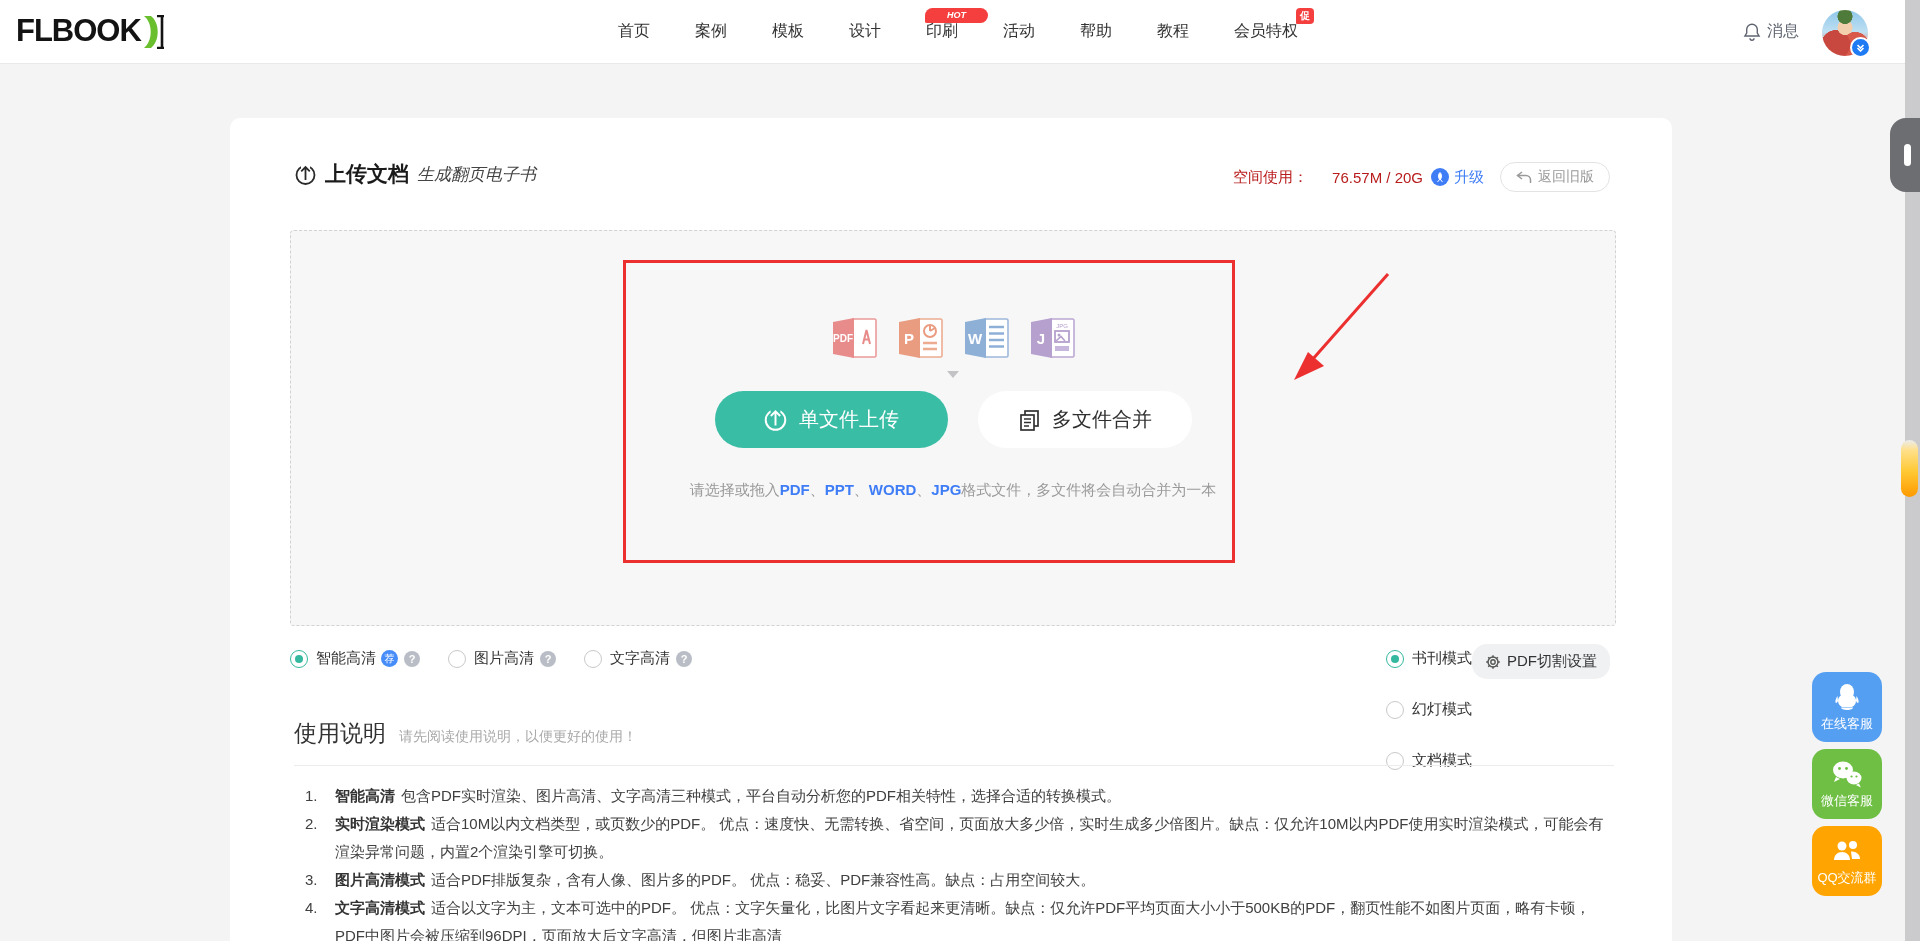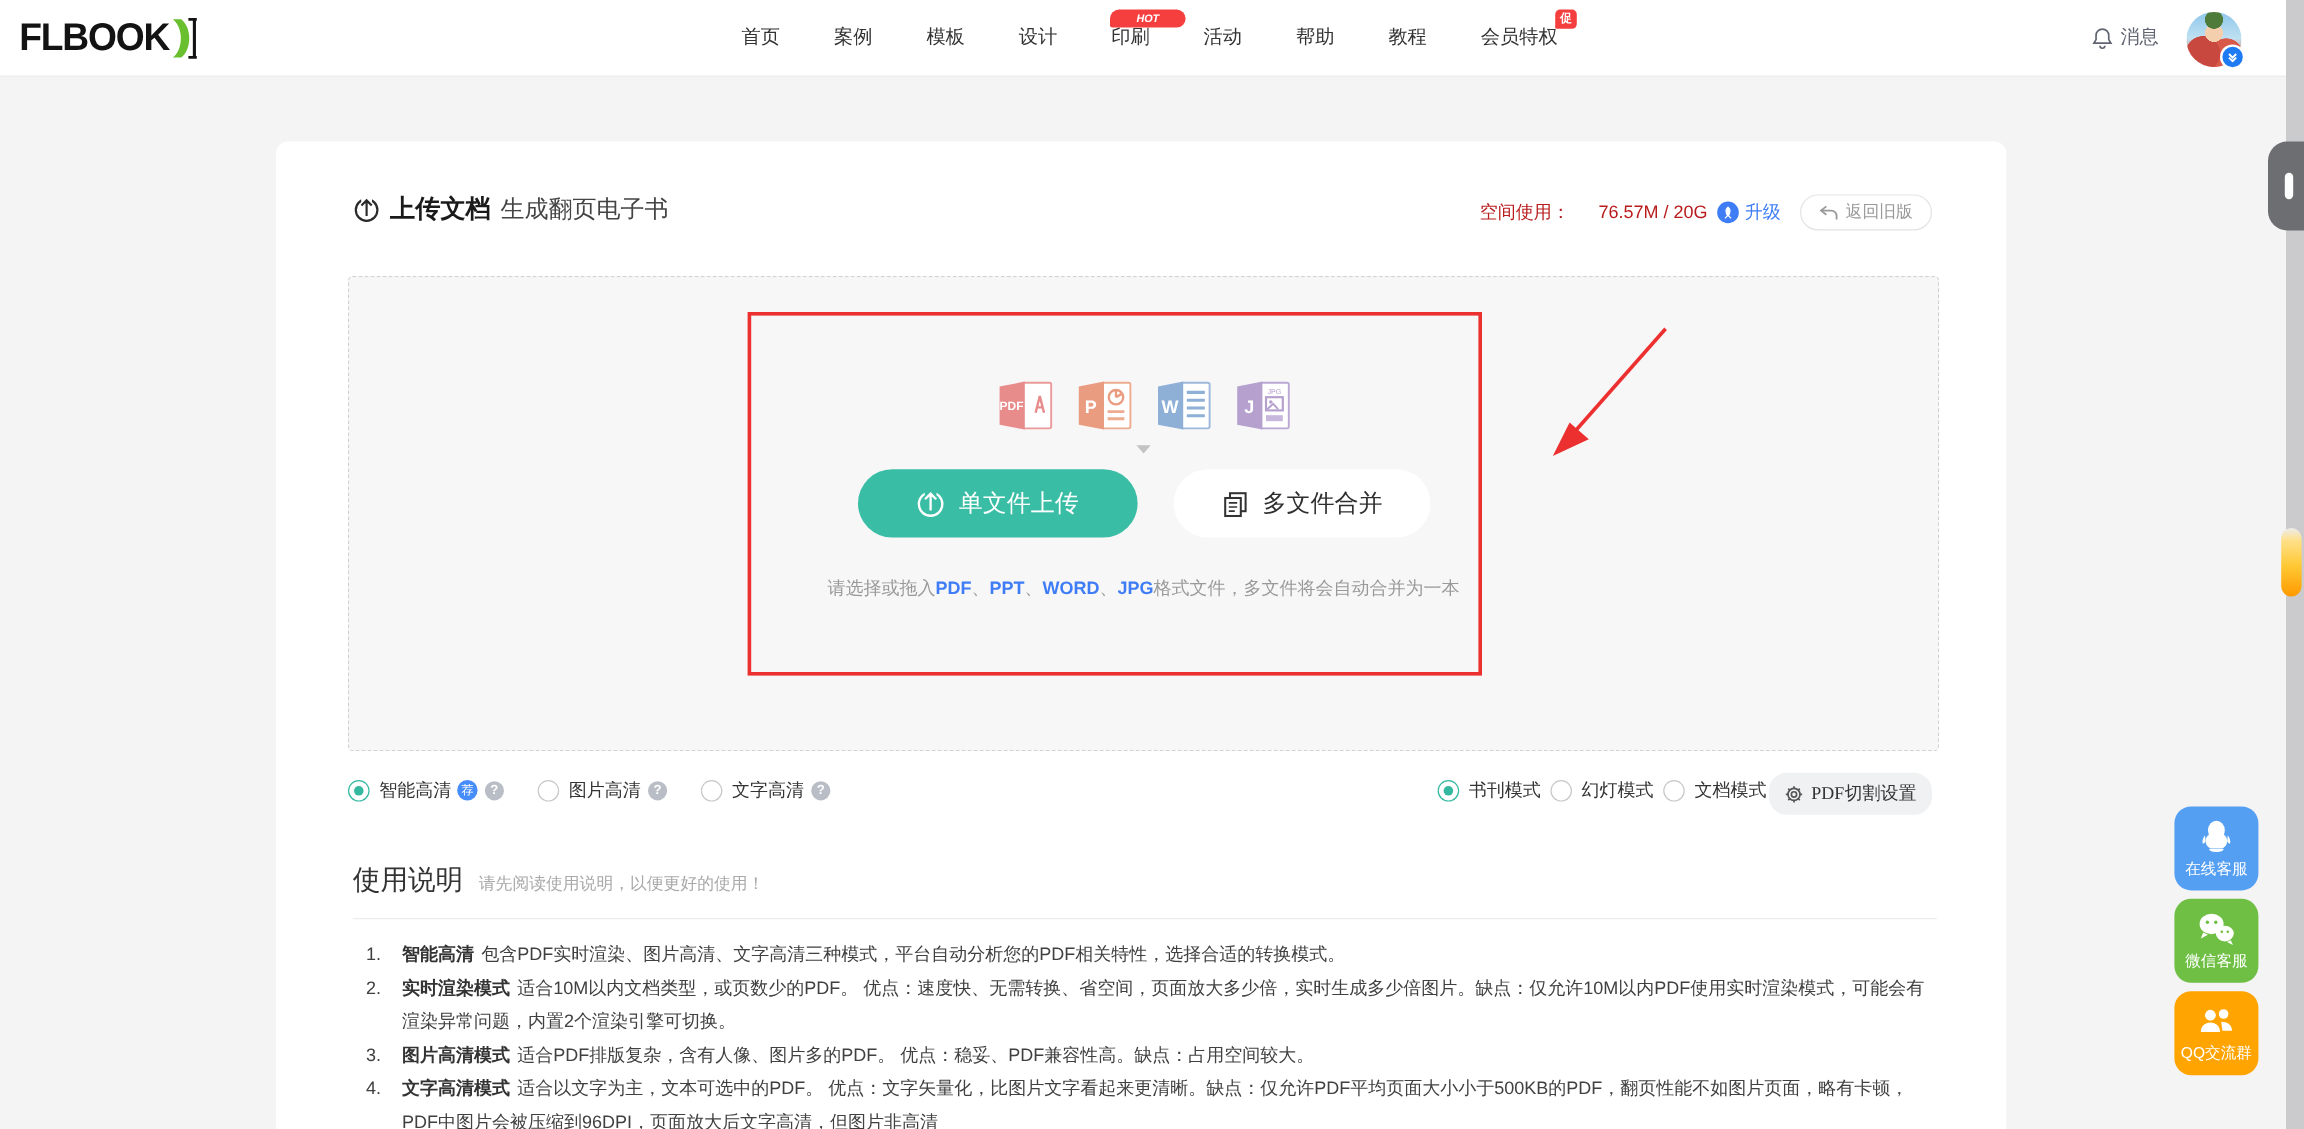--- a/index.html
+++ b/index.html
@@ -26,21 +26,21 @@
       radial-gradient(circle at 30% 75%, #c8473f 0 30%, transparent 31%),
       radial-gradient(circle at 72% 78%, #d8584a 0 28%, transparent 29%),
       linear-gradient(180deg,#8ec7ea 0%,#bfe0f2 48%,#d99886 72%,#a84a42 100%);}
   .avatar-badge{position:absolute;right:-3px;bottom:-2px;width:17px;height:17px;border-radius:50%;
     background:#1f7bf4;border:2px solid #fff;display:flex;align-items:center;justify-content:center;}
 
   
   .card{position:absolute;left:230px;top:118px;width:1442px;height:823px;background:#fff;border-radius:10px 10px 0 0;}
   .title-row{position:absolute;left:64px;top:42px;display:flex;align-items:center;gap:8px;}
   .page-title{font-size:21px;font-weight:bold;color:#1a1a1a;}
-  .page-subtitle{font-size:20px;color:#444;}
+  .page-subtitle{font-size:17px;color:#444;font-style:italic;}
   .space-row{position:absolute;right:62px;top:44px;display:flex;align-items:center;gap:8px;}
   .space-label,.space-value{font-size:15px;color:#b91c1c;margin-left:16px;}
   .upgrade-link{font-size:15px;color:#3f7df6;cursor:pointer;display:flex;align-items:center;gap:5px;}
   .rocket-circle{width:18px;height:18px;border-radius:50%;background:#3f7df6;display:inline-flex;align-items:center;justify-content:center;}
   .back-old-btn{margin-left:8px;height:30px;padding:0 15px;border:1px solid #e3e3e3;border-radius:16px;background:#fff;
     display:flex;align-items:center;gap:6px;font-size:14px;color:#999;cursor:pointer;}
 
   
   .drop-zone{position:absolute;left:60px;top:112px;width:1324px;height:394px;border:1px dashed #d2d2d4;border-radius:4px;
     background:#f7f7f8;display:flex;flex-direction:column;align-items:center;cursor:pointer;}
@@ -53,31 +53,31 @@
     display:flex;align-items:center;justify-content:center;gap:11px;cursor:pointer;font-family:inherit;}
   .hint-line{margin-top:33px;font-size:15px;color:#9a9a9a;}
   .hint-line .fmt{color:#3f7df6;font-weight:bold;}
 
   
   .anno-rect{position:absolute;left:393px;top:142px;width:606px;height:297px;border:3px solid #ec2f2f;z-index:4;pointer-events:none;}
   .anno-arrow{position:absolute;left:1040px;top:140px;z-index:4;pointer-events:none;}
 
   
   .quality-row{position:absolute;left:60px;top:531px;display:flex;align-items:center;gap:28px;}
-  .mode-row{position:absolute;right:200px;top:531px;display:flex;align-items:flex-end;gap:8px;}
+  .mode-row{position:absolute;right:200px;top:531px;display:flex;align-items:flex-end;gap:32px;flex-direction:column;}
   .radio-opt{display:flex;align-items:center;gap:8px;cursor:pointer;}
   .radio-circle{width:18px;height:18px;border-radius:50%;border:1px solid #c9c9c9;background:#fff;display:flex;align-items:center;justify-content:center;box-sizing:border-box;}
   .radio-circle.checked{border:1px solid #34b9a0;}
   .radio-circle .dot{width:8px;height:8px;border-radius:50%;background:transparent;}
   .radio-circle.checked .dot{background:#34b9a0;}
   .radio-label{font-size:15px;color:#333;}
   .rec-badge{width:17px;height:17px;border-radius:50%;background:#478df9;color:#fff;font-size:10px;display:flex;align-items:center;justify-content:center;margin-left:-3px;}
   .help-icon{width:16px;height:16px;border-radius:50%;background:#b9bec6;color:#fff;font-size:11px;font-weight:bold;display:flex;align-items:center;justify-content:center;margin-left:-2px;cursor:pointer;}
   .pdf-split-btn{position:absolute;right:62px;top:526px;height:35px;padding:0 13px;border-radius:15px;background:#eff1f3;border:none;
-    display:flex;align-items:center;gap:6px;font-size:15px;color:#333;cursor:pointer;font-family:Liberation Serif, serif;}
+    display:flex;align-items:center;gap:6px;font-size:15px;color:#333;cursor:pointer;font-family:Liberation Sans, sans-serif;}
   .gear-glyph{font-size:15px;color:#555;line-height:1;}
 
   
   .inst-head{position:absolute;left:64px;top:600px;display:flex;align-items:baseline;gap:13px;}
   .inst-title{font-size:23px;color:#333;text-align:center;}
   .inst-sub{font-size:14px;color:#a9a9a9;}
   .inst-rule{position:absolute;left:64px;right:58px;top:647px;border-top:1px solid #ececec;}
   .inst-list{position:absolute;left:75px;right:60px;top:664px;bottom:0;overflow:hidden;}
   .inst-item{display:flex;line-height:28px;font-size:15px;color:#404040;}
   .inst-num{min-width:22px;margin-right:8px;text-align:left;}

